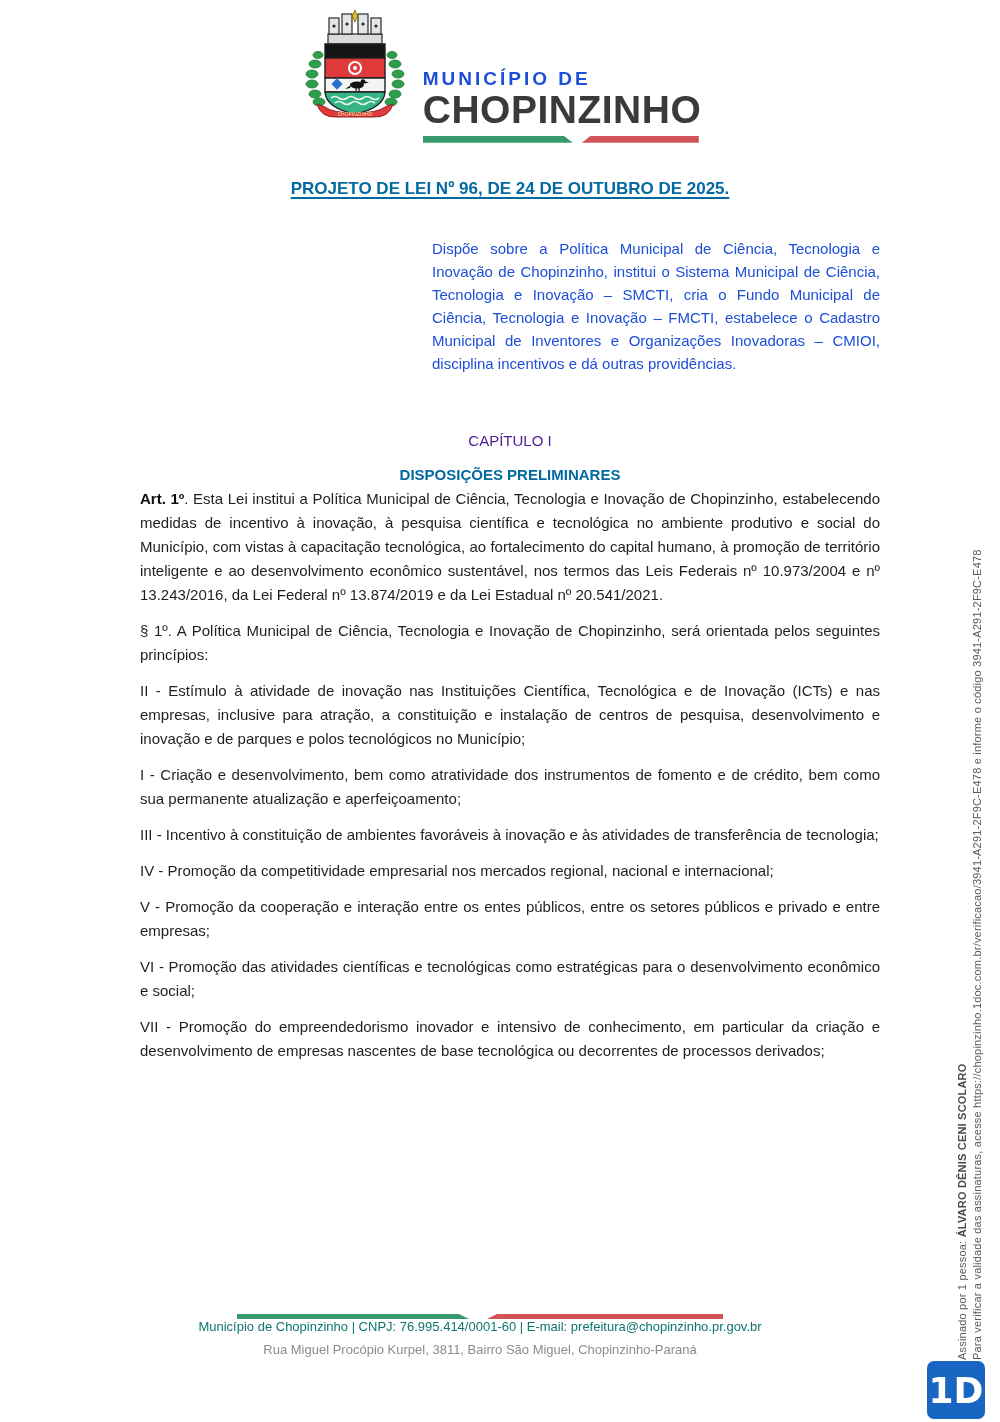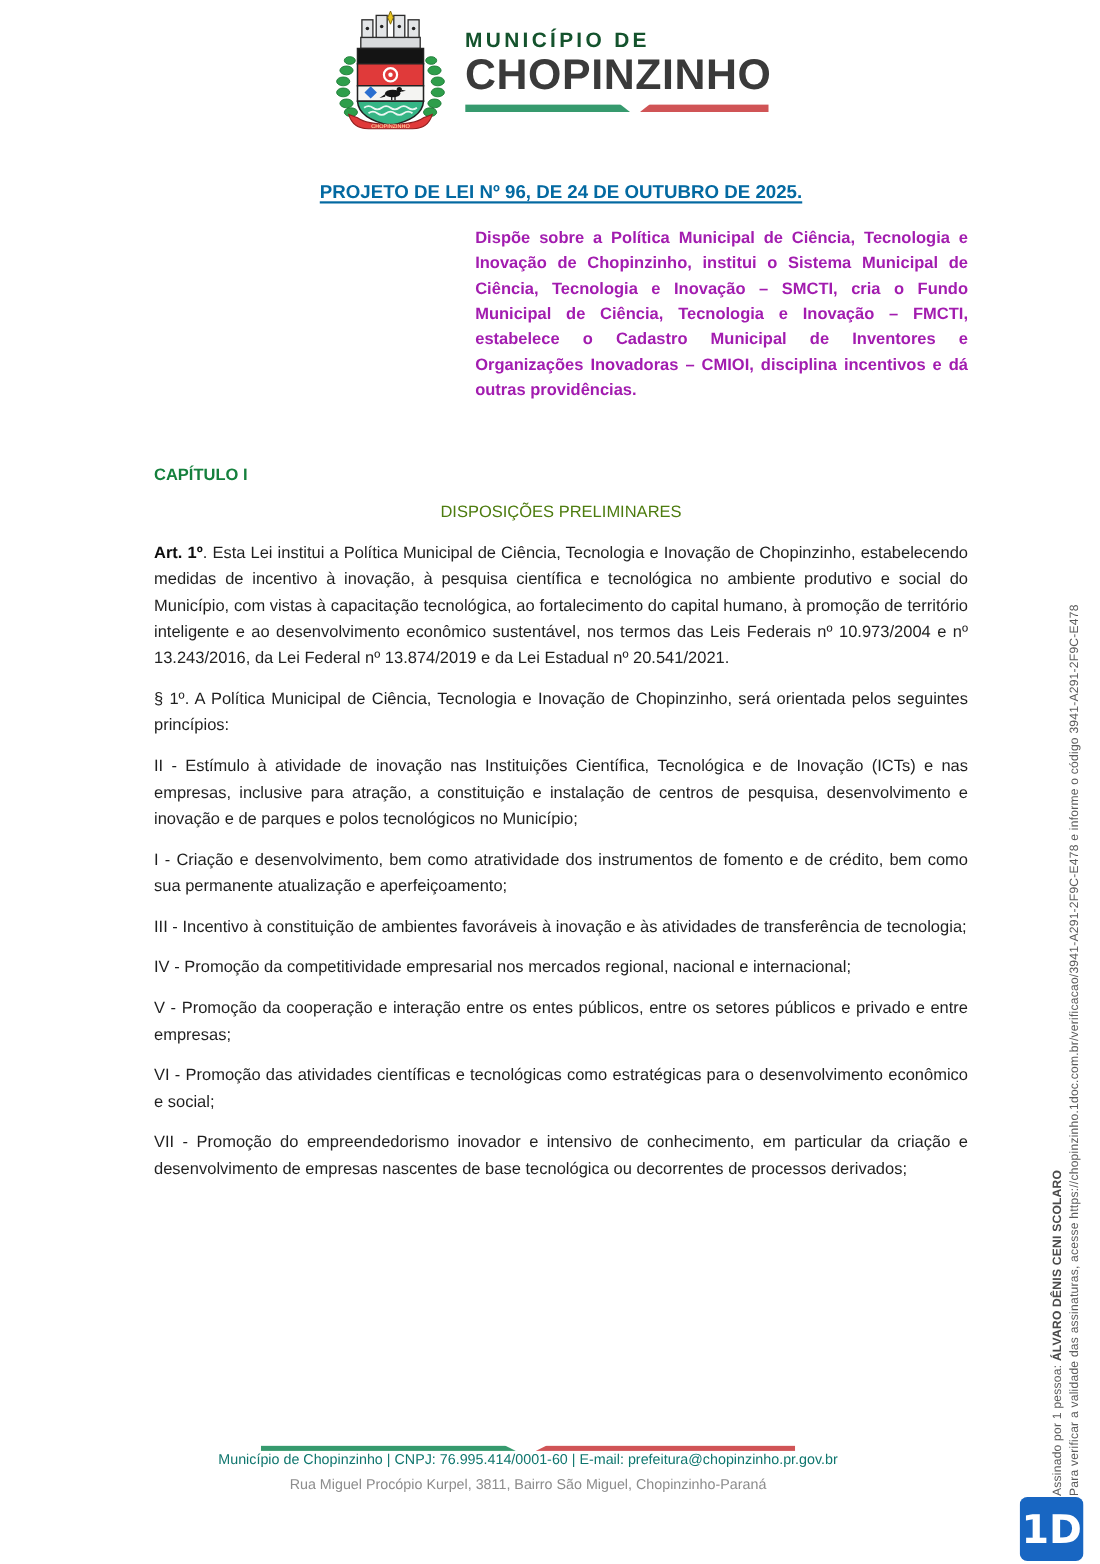--- a/index.html
+++ b/index.html
@@ -22,22 +22,23 @@
     display: flex;
     justify-content: center;
     align-items: flex-start;
     gap: 12px;
   }
   .brand-text { padding-top: 22px; }
   .brand-prefix {
     font-size: 19px;
     font-weight: bold;
     letter-spacing: 3px;
-    color: #14532d;
+    color: #1d4ed8;
     line-height: 1.1;
+    margin-top: 41px;
   }
   .brand-name {
     font-size: 39px;
     font-weight: 800;
     letter-spacing: 0.5px;
     color: #3a3a3a;
     line-height: 1.05;
   }
   .brand-stripe { display: flex; gap: 9px; margin-top: 5px; }
   .stripe-green-hdr {
@@ -60,38 +61,39 @@
     margin-top: 34px;
     text-align: center;
     font-size: 17px;
     font-weight: bold;
     text-decoration: underline;
     text-decoration-thickness: 2px;
     text-underline-offset: 3px;
     color: #0369a1;
   }
   .ementa {
-    margin-top: 18px;
+    margin-top: 36px;
     margin-left: 292px;
-    font-weight: bold;
+    font-weight: normal;
     line-height: 23px;
-    color: #a21caf;
+    color: #1d4ed8;
   }
   .chapter-number {
     margin-top: 54px;
-    font-weight: bold;
-    color: #15803d;
+    text-align: center;
+    font-weight: normal;
+    color: #4c1d95;
   }
   .chapter-title {
     margin-top: 10px;
     text-align: center;
-    font-weight: normal;
-    color: #4d7c0f;
-  }
-  .para { margin-top: 13px; margin-bottom: 12px; }
+    font-weight: bold;
+    color: #0369a1;
+  }
+  .para { margin-top: 0; margin-bottom: 12px; }
   .para b { color: #0d0d0d; }
 
   
   .footer {
     position: absolute;
     top: 1314px;
     left: 0;
     right: 40px;
     text-align: center;
   }

